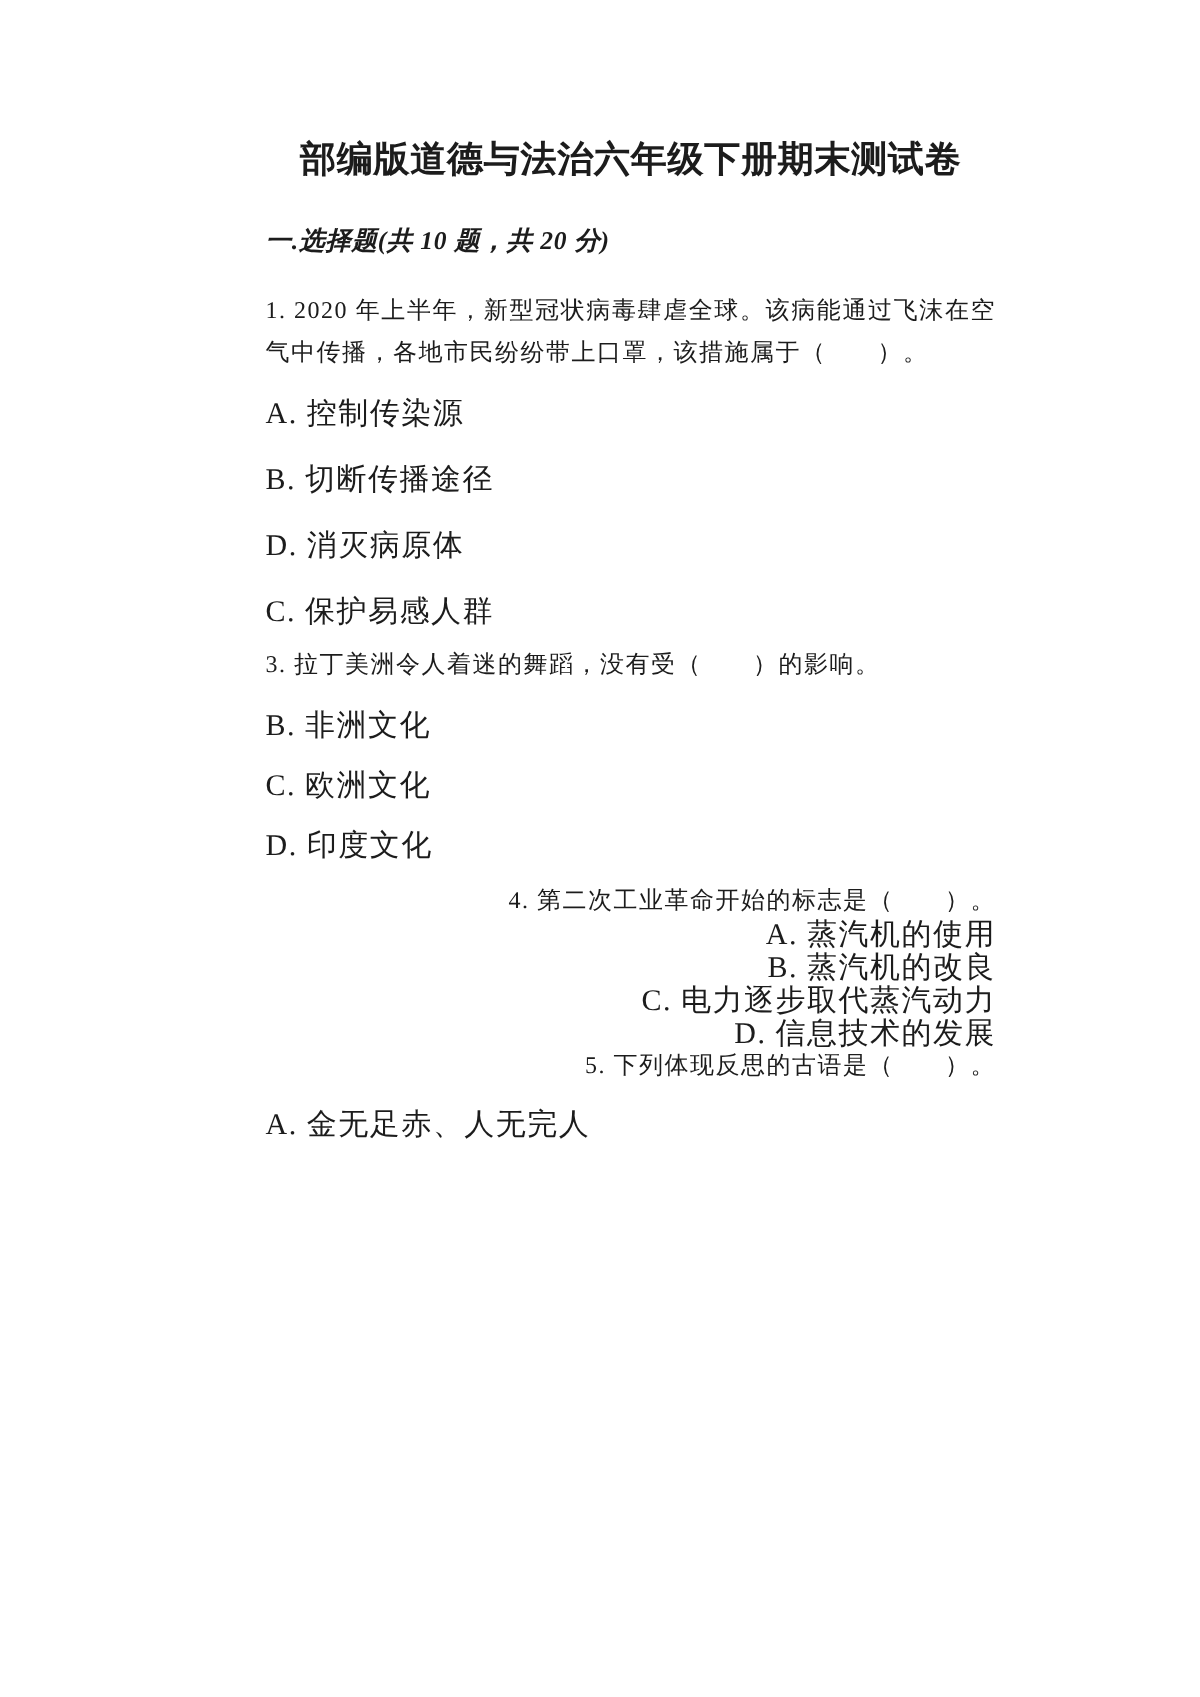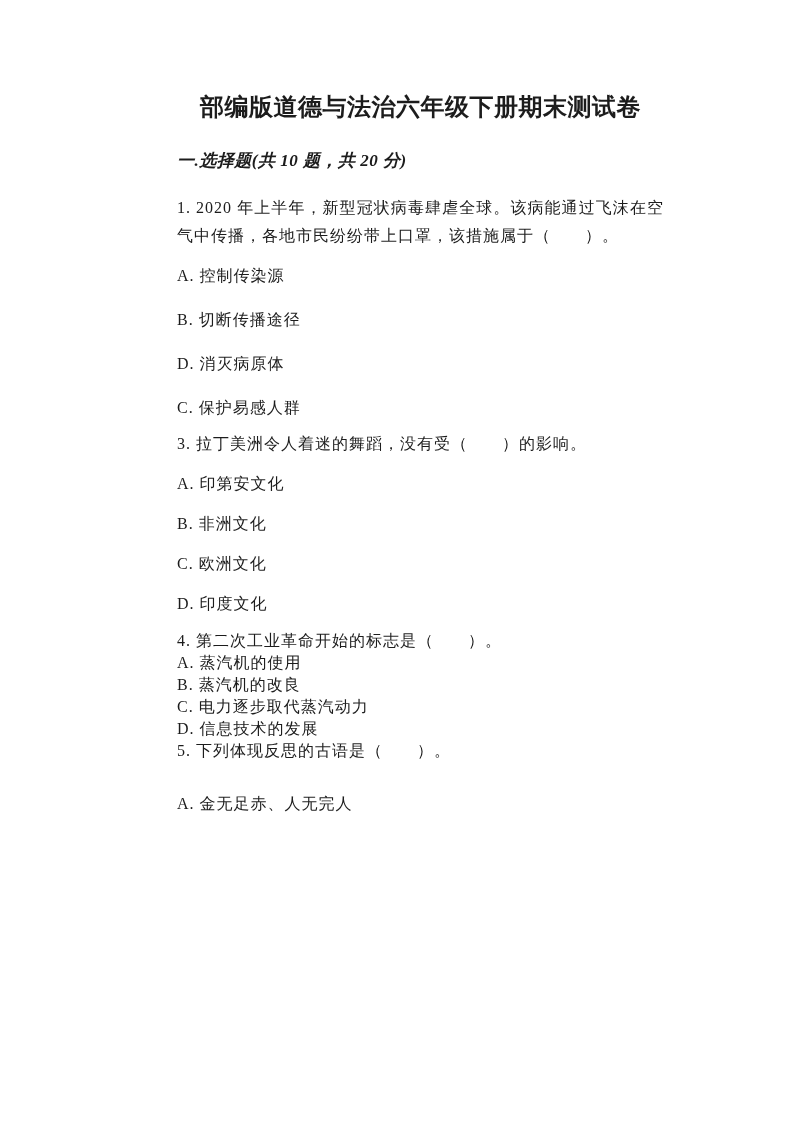--- a/index.html
+++ b/index.html
@@ -37,29 +37,29 @@
   }
   .q {
     margin: 0;
     font-size: 16px;
     line-height: 28px;
     letter-spacing: 1px;
     text-align: justify;
   }
   .opt {
     margin: 0;
-    font-size: 16px;
+    font-size: 20px;
     line-height: 28px;
     letter-spacing: 1px;
     font-family: Liberation Serif, serif;
   }
-  .tight { line-height: 22px; letter-spacing: 1px; }
+  .tight { line-height: 22px; letter-spacing: 1px; text-align: right; }
   .mt8  { margin-top: 8px; }
   .mt12 { margin-top: 12px; }
-  .mt14 { margin-top: 28px; }
+  .mt14 { margin-top: 14px; }
   .mt20 { margin-top: 20px; }
   .mt24 { margin-top: 24px; }
   .opts-wide .opt { margin-top: 16px; }
   .opts-wide .opt:first-child { margin-top: 12px; }
   .opts-std .opt { margin-top: 12px; }
   .opts-tight .opt { margin-top: 0; }
 </style>
 </head>
 <body>
 
@@ -73,21 +73,20 @@
   <div class="opts-wide">
     <p class="opt">A. 控制传染源</p>
     <p class="opt">B. 切断传播途径</p>
     <p class="opt">D. 消灭病原体</p>
     <p class="opt">C. 保护易感人群</p>
   </div>
 
 
   <p class="q mt8">3. 拉丁美洲令人着迷的舞蹈，没有受（　　）的影响。</p>
   <div class="opts-std">
-    <p class="opt">A. 印第安文化</p>
     <p class="opt">B. 非洲文化</p>
     <p class="opt">C. 欧洲文化</p>
     <p class="opt">D. 印度文化</p>
   </div>
 
   <p class="q tight mt12">4. 第二次工业革命开始的标志是（　　）。</p>
   <div class="opts-tight">
     <p class="opt tight">A. 蒸汽机的使用</p>
     <p class="opt tight">B. 蒸汽机的改良</p>
     <p class="opt tight">C. 电力逐步取代蒸汽动力</p>

